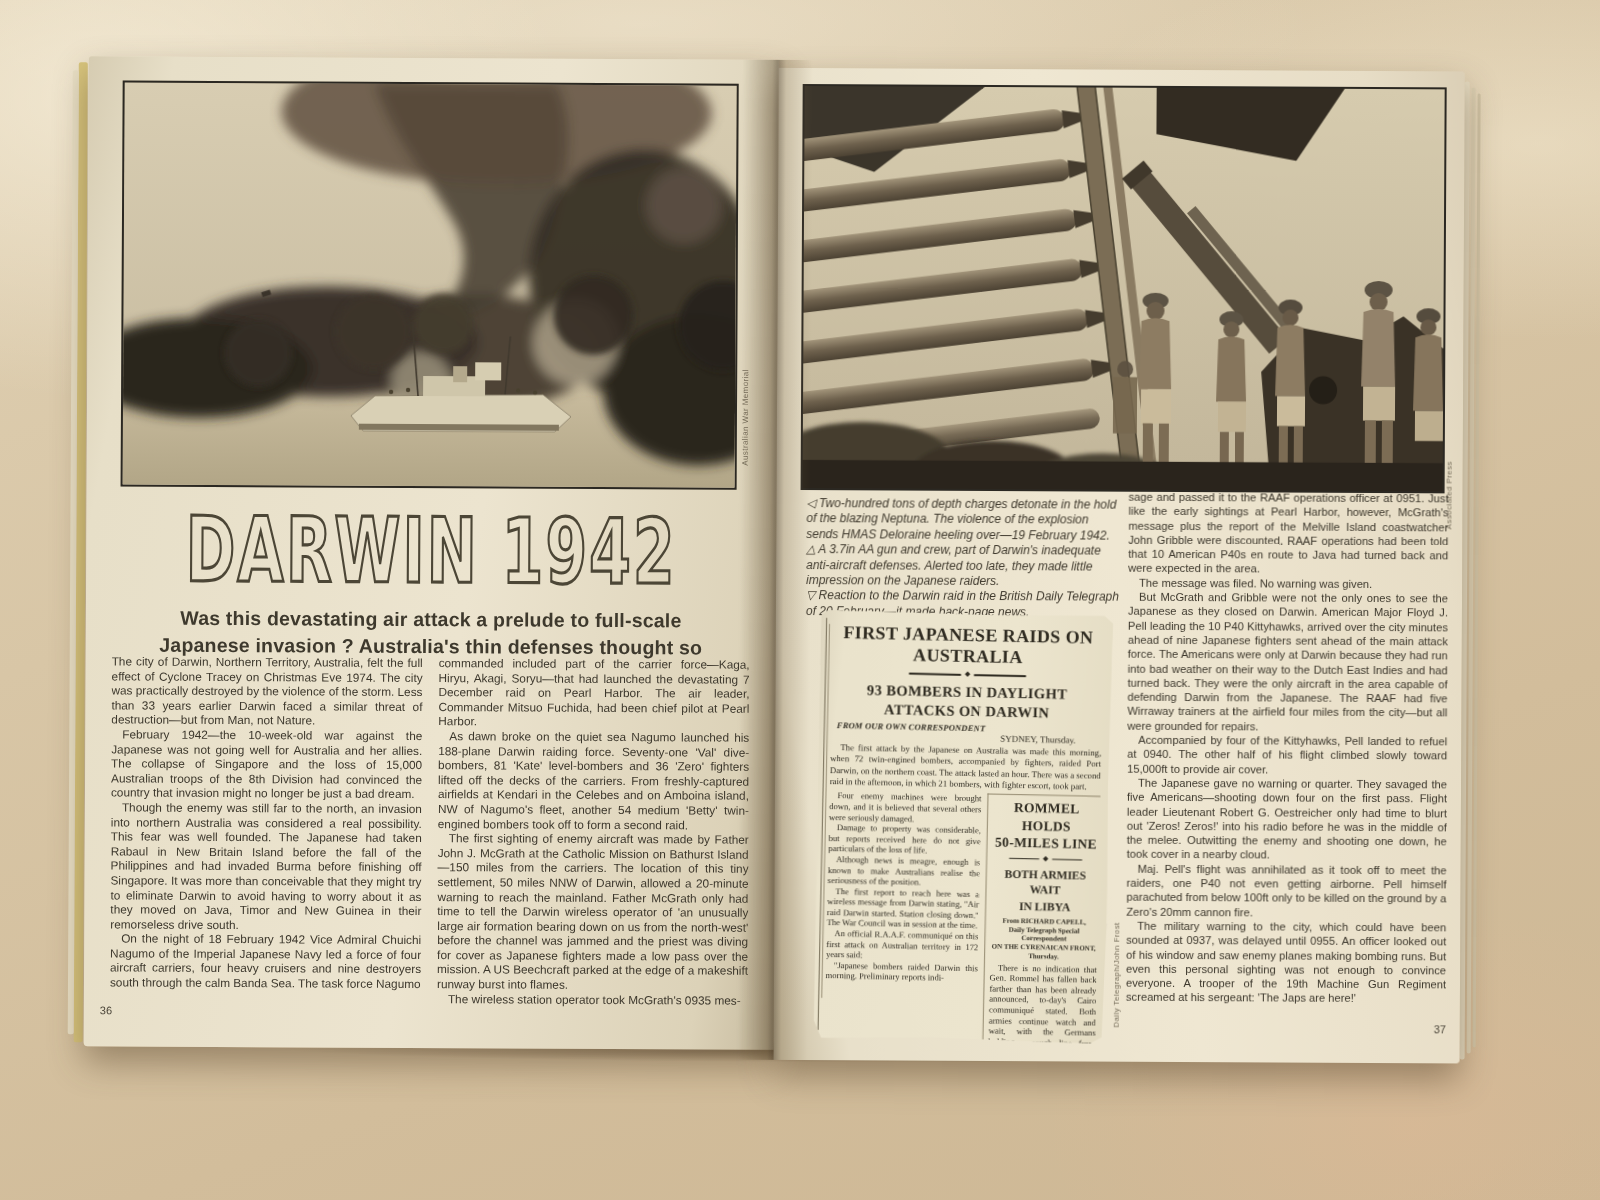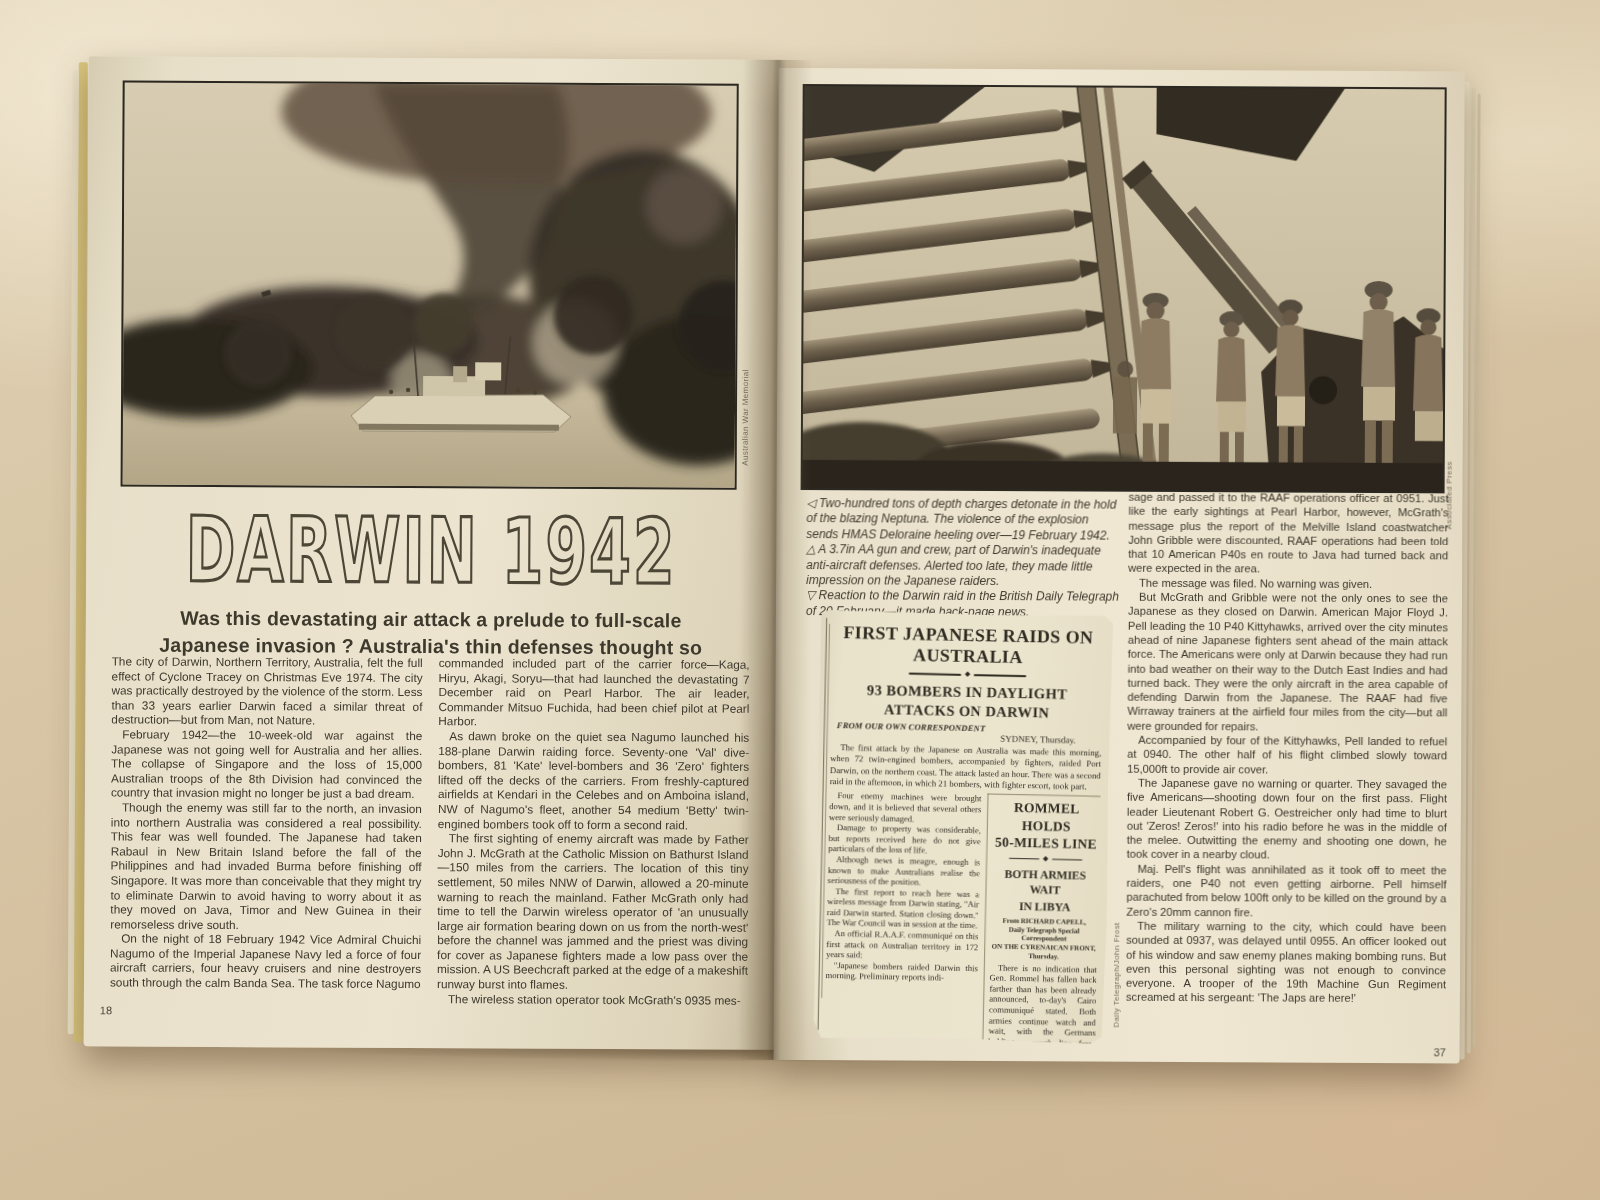--- a/index.html
+++ b/index.html
@@ -167,21 +167,21 @@
         <p class="ind">On the night of 18 February 1942 Vice Admiral Chuichi Nagumo of the Imperial Japanese Navy led a force of four aircraft carriers, four heavy cruisers and nine destroyers south through the calm Banda Sea. The task force Nagumo</p>
       </div>
       <div class="col">
         <p>commanded included part of the carrier force—Kaga, Hiryu, Akagi, Soryu—that had launched the devastating 7 December raid on Pearl Harbor. The air leader, Commander Mitsuo Fuchida, had been chief pilot at Pearl Harbor.</p>
         <p class="ind">As dawn broke on the quiet sea Nagumo launched his 188-plane Darwin raiding force. Seventy-one 'Val' dive-bombers, 81 'Kate' level-bombers and 36 'Zero' fighters lifted off the decks of the carriers. From freshly-captured airfields at Kendari in the Celebes and on Amboina island, NW of Nagumo's fleet, another 54 medium 'Betty' twin-engined bombers took off to form a second raid.</p>
         <p class="ind">The first sighting of enemy aircraft was made by Father John J. McGrath at the Catholic Mission on Bathurst Island —150 miles from the carriers. The location of this tiny settlement, 50 miles NNW of Darwin, allowed a 20-minute warning to reach the mainland. Father McGrath only had time to tell the Darwin wireless operator of 'an unusually large air formation bearing down on us from the north-west' before the channel was jammed and the priest was diving for cover as Japanese fighters made a low pass over the mission. A US Beechcraft parked at the edge of a makeshift runway burst into flames.</p>
         <p class="ind">The wireless station operator took McGrath's 0935 mes-</p>
       </div>
     </div>
 
-    <div class="pagenum" style="left:16px;top:948px;">18</div>
+    <div class="pagenum" style="left:16px;top:948px;">36</div>
   </div>
 
   <div class="page page-right">
 
     <div class="photo" style="left:24px;top:16px;width:640px;height:402px;">
       <svg viewBox="0 0 640 400" preserveAspectRatio="none">
         <defs>
           <linearGradient id="sky2" x1="0" y1="0" x2="0" y2="1">
             <stop offset="0" stop-color="#d6cbae"></stop>
               <stop offset="1" stop-color="#c2b69a"></stop>
@@ -338,17 +338,17 @@
     <div class="main-col">
       <p>sage and passed it to the RAAF operations officer at 0951. Just like the early sightings at Pearl Harbor, however, McGrath's message plus the report of the Melville Island coastwatcher John Gribble were discounted. RAAF operations had been told that 10 American P40s en route to Java had turned back and were expected in the area.</p>
       <p class="ind">The message was filed. No warning was given.</p>
       <p class="ind">But McGrath and Gribble were not the only ones to see the Japanese as they closed on Darwin. American Major Floyd J. Pell leading the 10 P40 Kittyhawks, arrived over the city minutes ahead of nine Japanese fighters sent ahead of the main attack force. The Americans were only at Darwin because they had run into bad weather on their way to the Dutch East Indies and had turned back. They were the only aircraft in the area capable of defending Darwin from the Japanese. The RAAF had five Wirraway trainers at the airfield four miles from the city—but all were grounded for repairs.</p>
       <p class="ind">Accompanied by four of the Kittyhawks, Pell landed to refuel at 0940. The other half of his flight climbed slowly toward 15,000ft to provide air cover.</p>
       <p class="ind">The Japanese gave no warning or quarter. They savaged the five Americans—shooting down four on the first pass. Flight leader Lieutenant Robert G. Oestreicher only had time to blurt out 'Zeros! Zeros!' into his radio before he was in the middle of the melee. Outwitting the enemy and shooting one down, he took cover in a nearby cloud.</p>
       <p class="ind">Maj. Pell's flight was annihilated as it took off to meet the raiders, one P40 not even getting airborne. Pell himself parachuted from below 100ft only to be killed on the ground by a Zero's 20mm cannon fire.</p>
       <p class="ind">The military warning to the city, which could have been sounded at 0937, was delayed until 0955. An officer looked out of his window and saw enemy planes making bombing runs. But even this personal sighting was not enough to convince everyone. A trooper of the 19th Machine Gun Regiment screamed at his sergeant: 'The Japs are here!'</p>
     </div>
 
-    <div class="pagenum" style="left:660px;top:975px;text-align:center;">37</div>
+    <div class="pagenum" style="left:660px;top:952px;text-align:center;">37</div>
   </div>
 
   <div class="gutter"></div>
 </div>
 
 </body></html>

